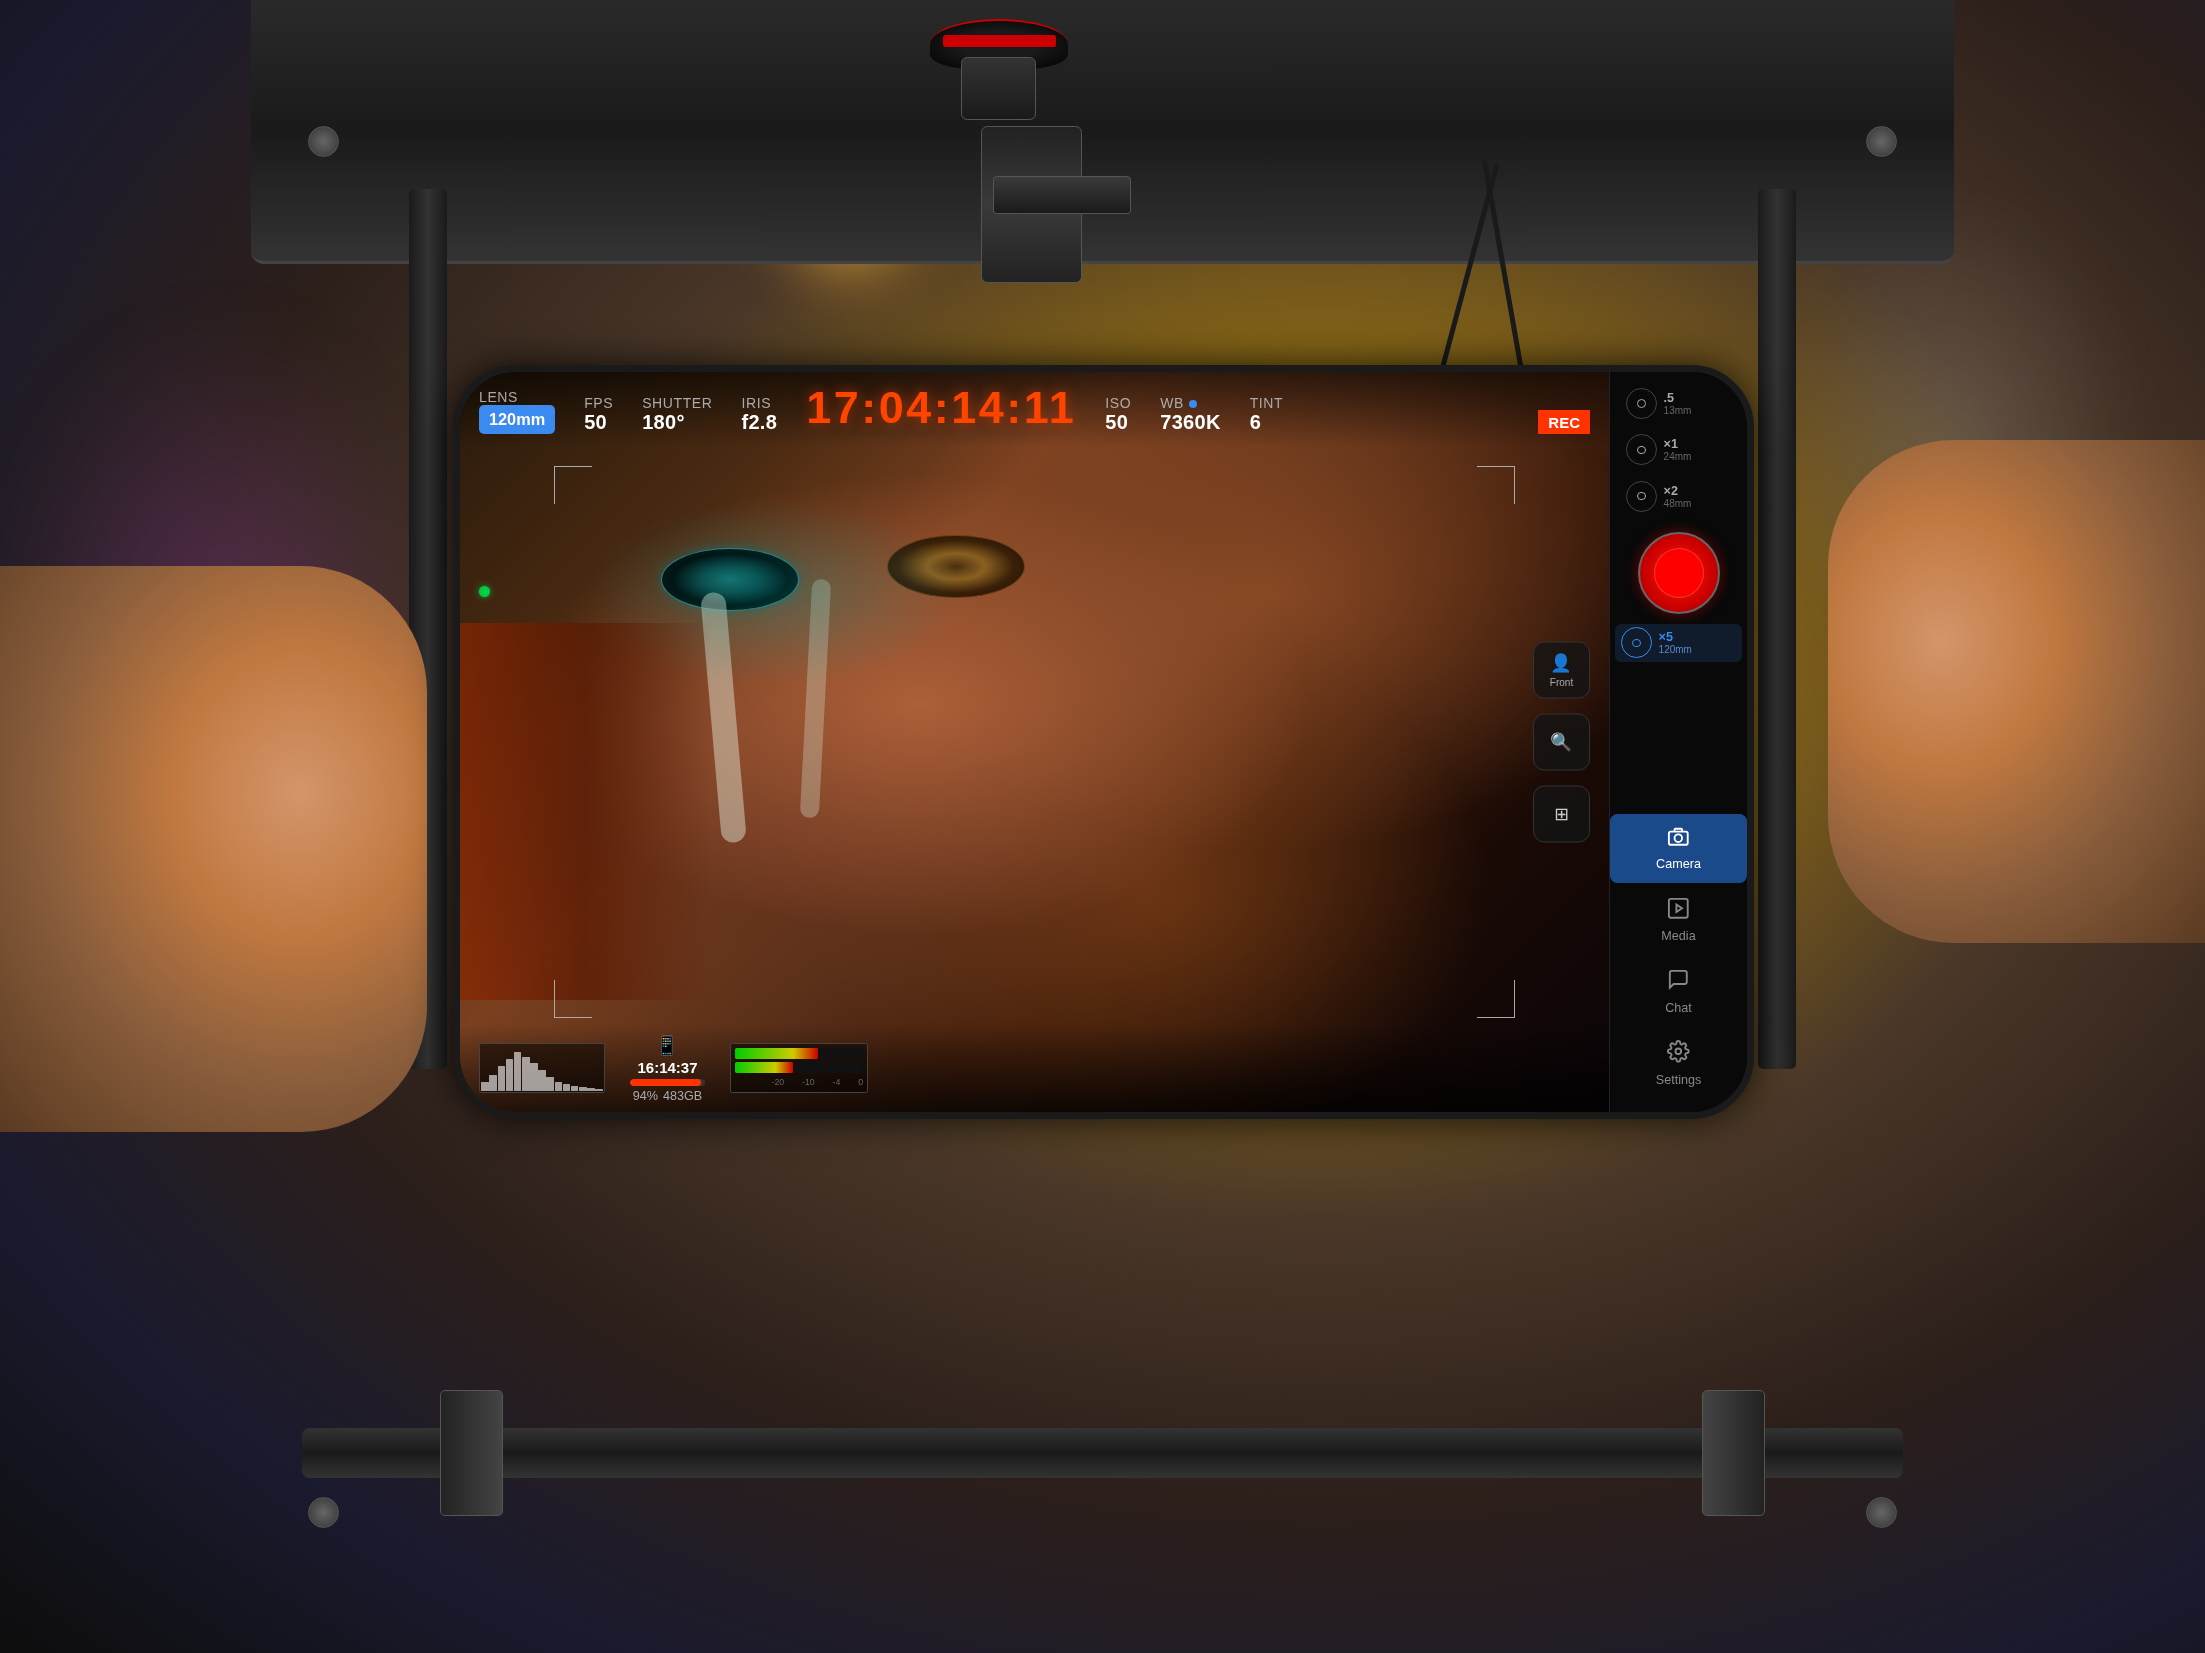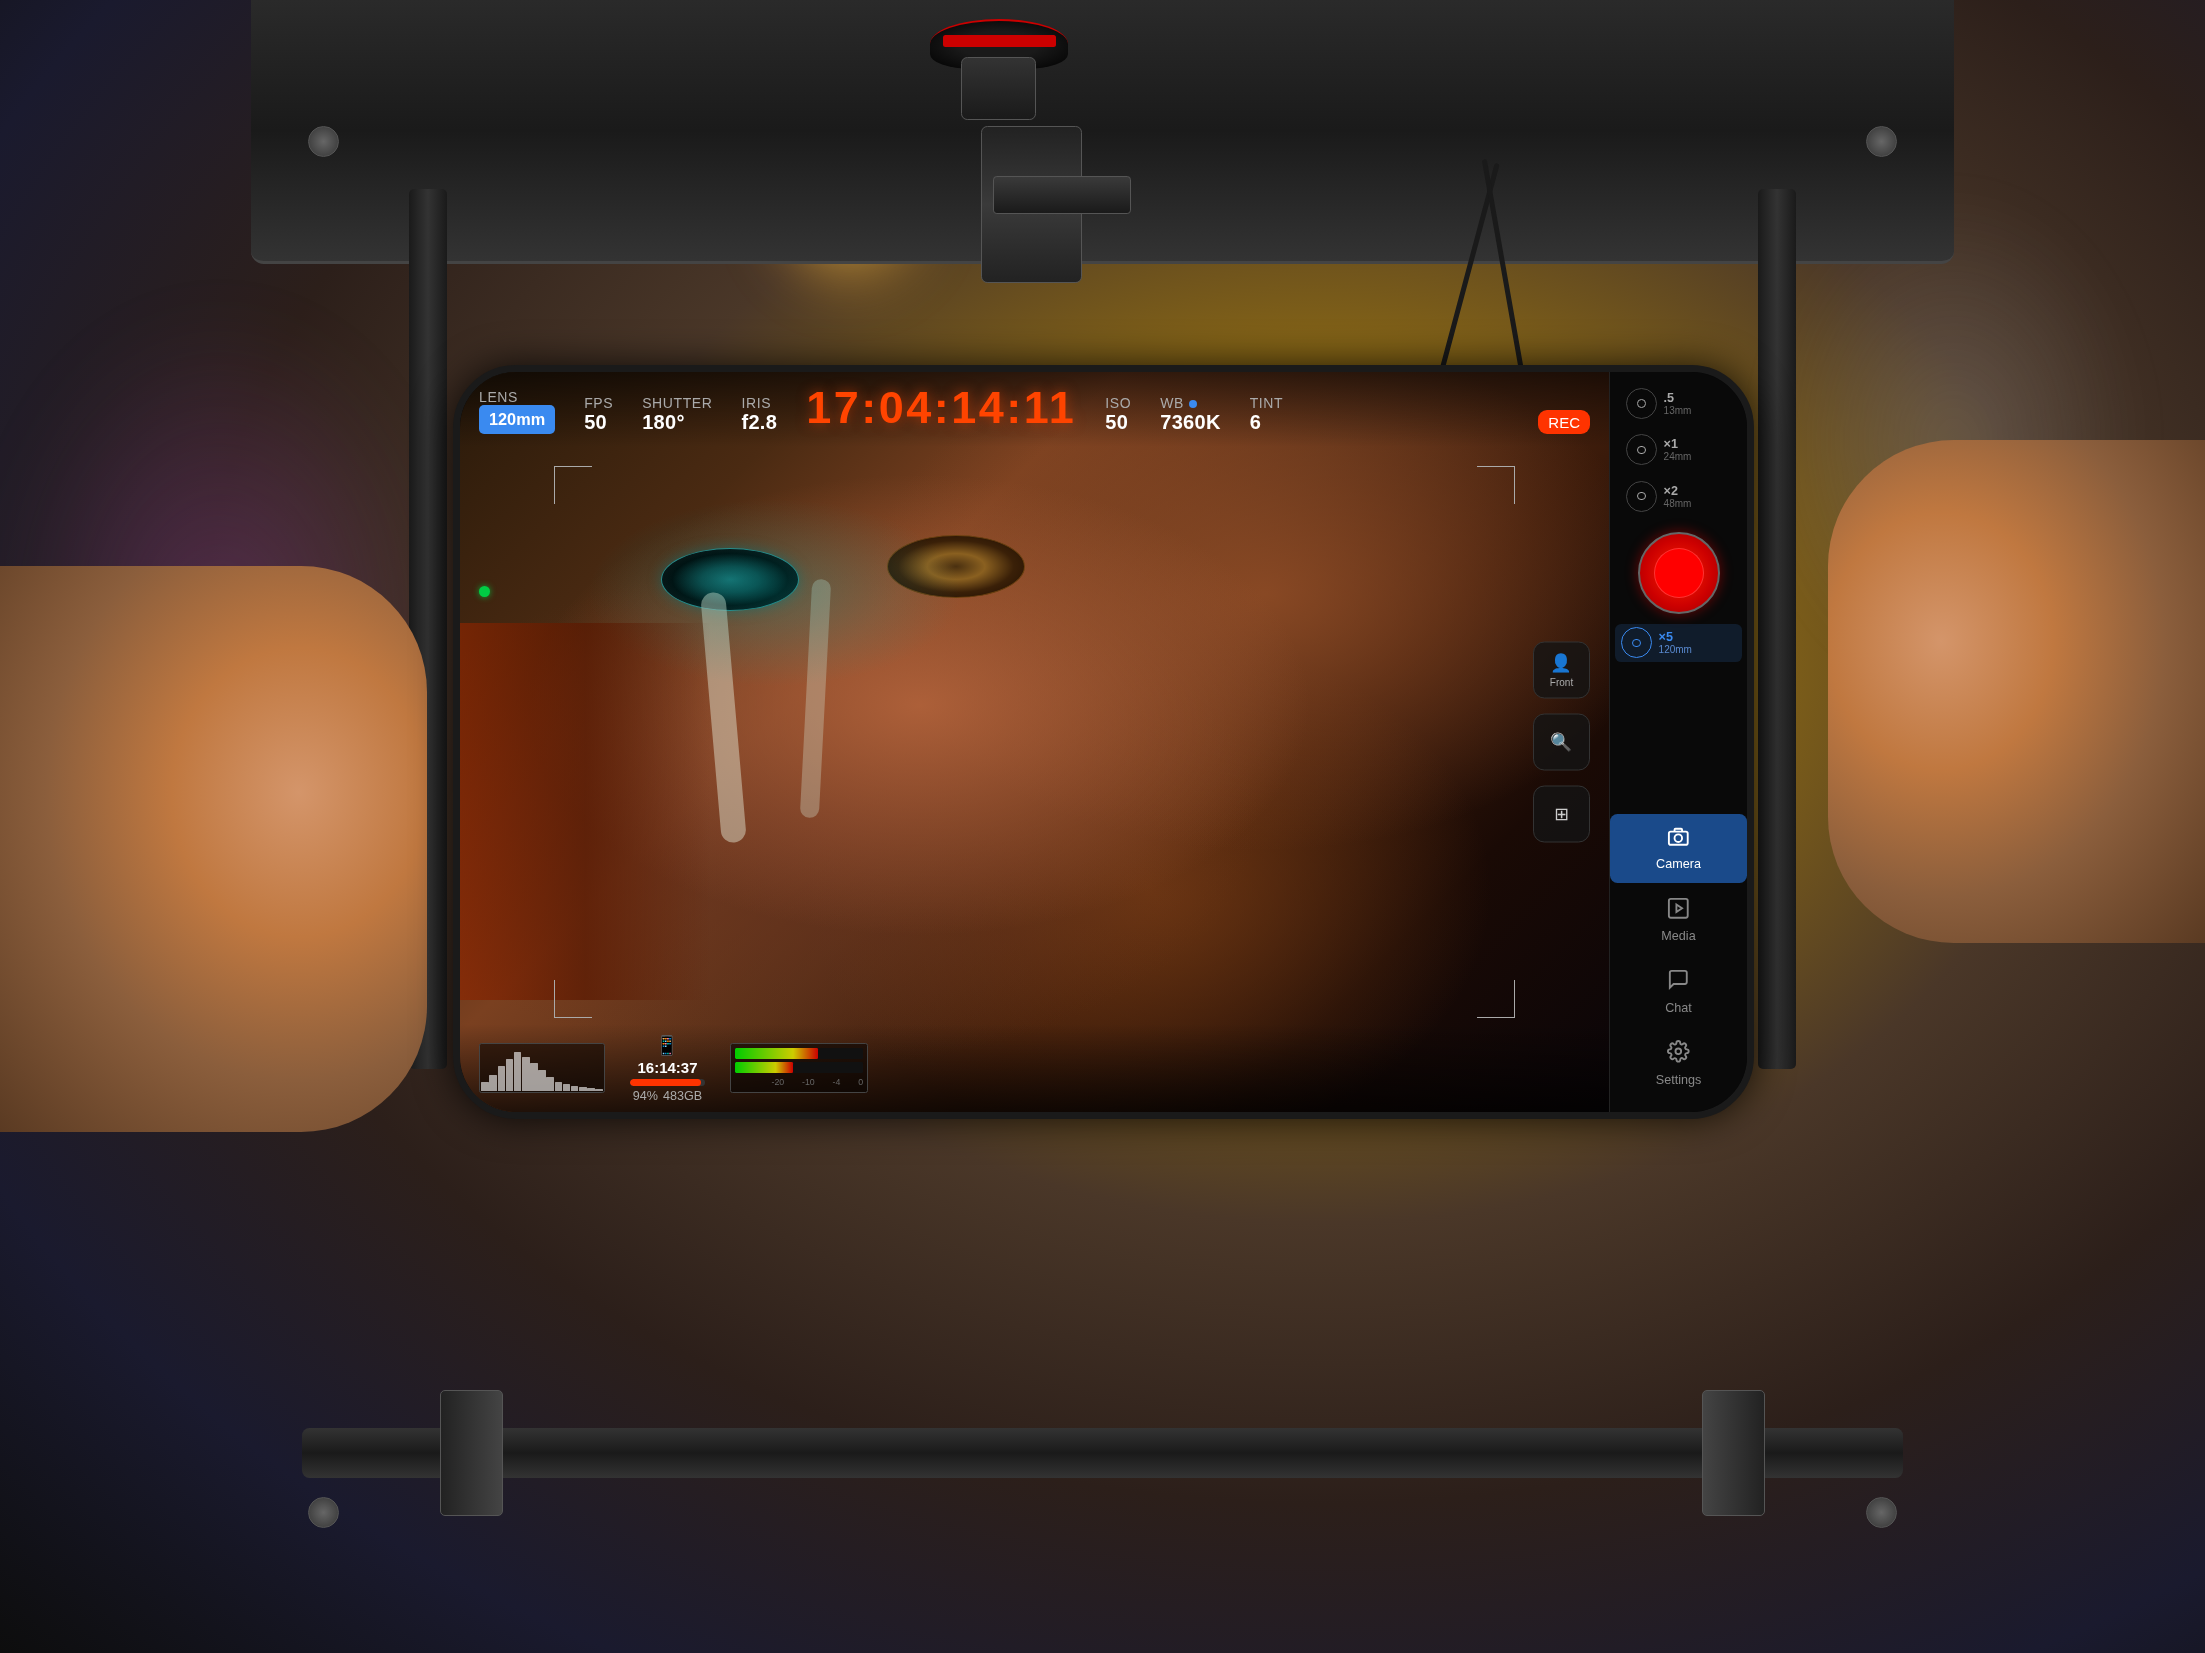--- a/index.html
+++ b/index.html
@@ -318,23 +318,23 @@
       border-radius: 5px;
       font-size: 16.3px;
       font-weight: 700;
     }
 
     
     .rec-badge {
       background: #ff3300;
       color: white;
       padding: 3.8px 10px;
-      border-radius: 9px;
+      border-radius: 0;
       font-size: 15px;
-      font-weight: 400;
+      font-weight: 700;
       margin-left: auto;
     }
 
     
     .hud-bottom {
       position: absolute;
       bottom: 0;
       left: 0;
       right: 0;
       height: 88px;

